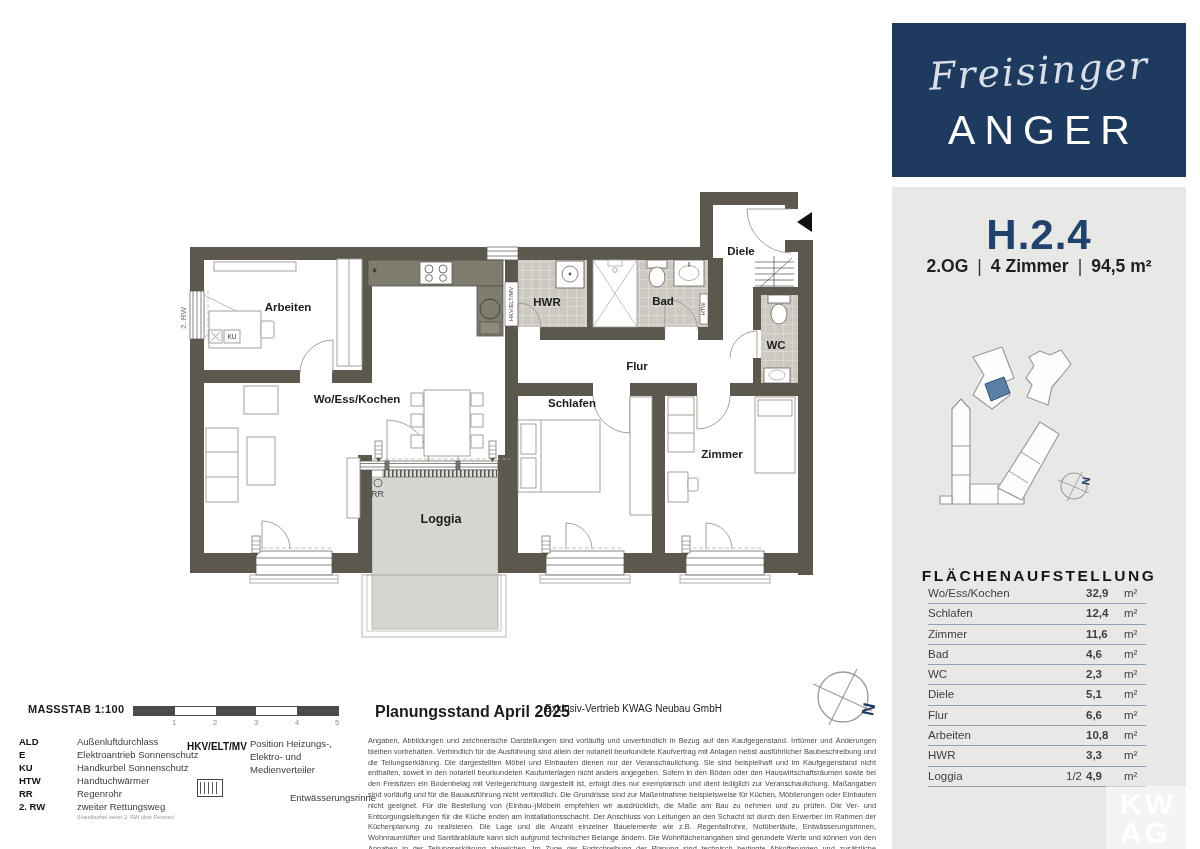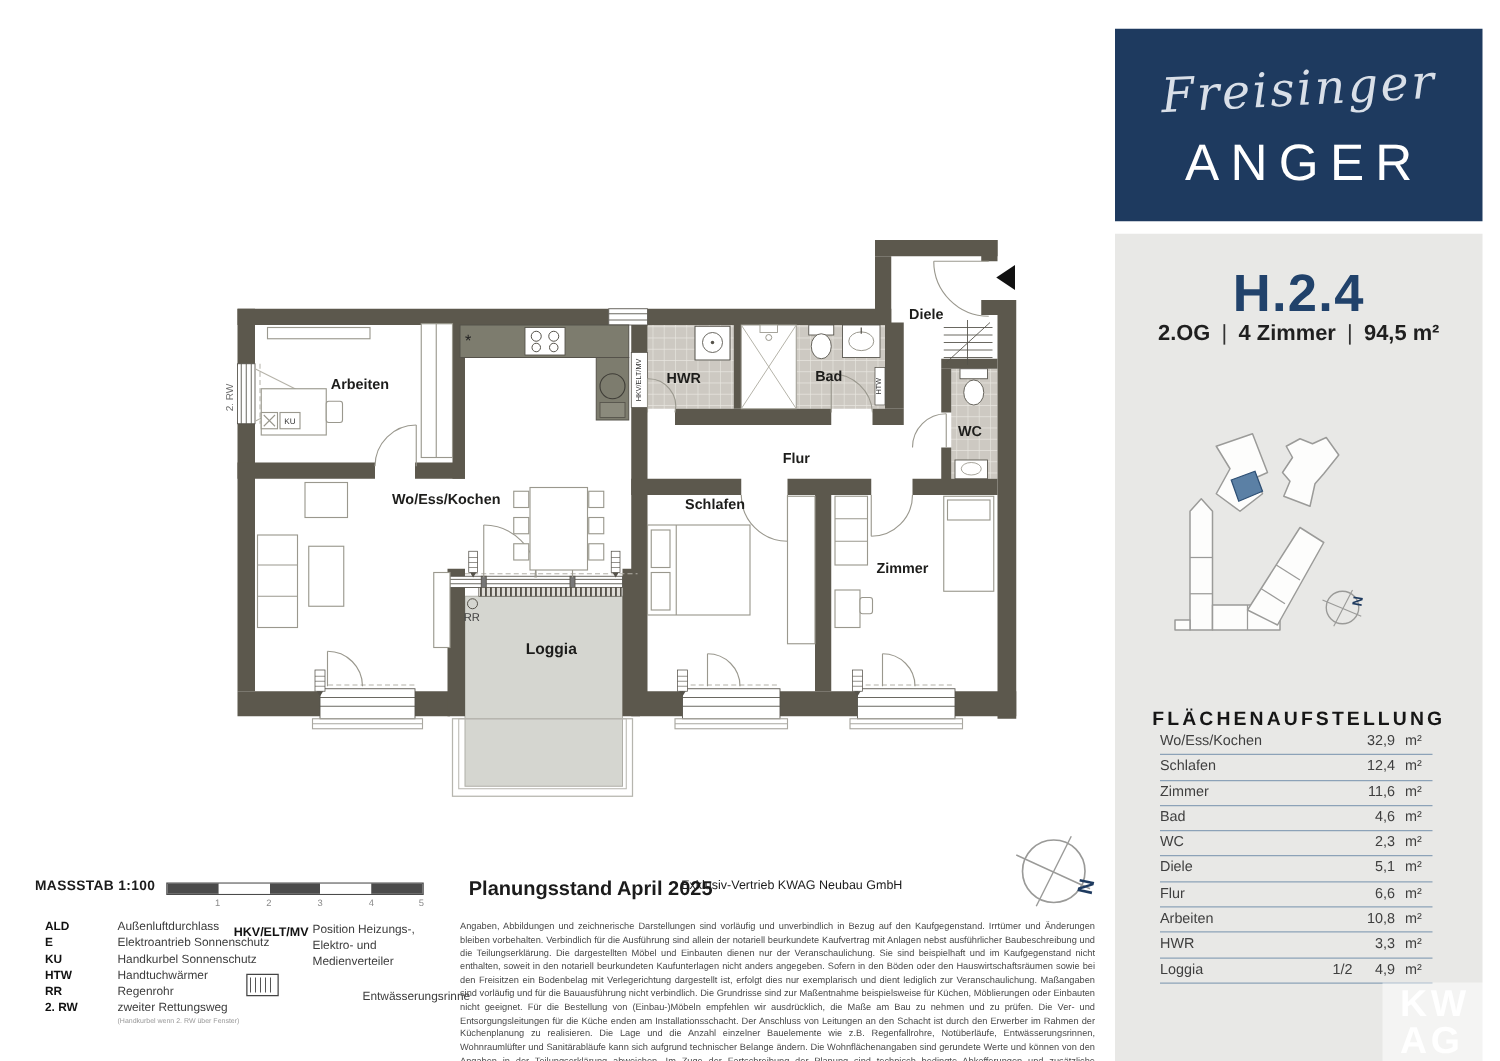--- a/index.html
+++ b/index.html
@@ -19,35 +19,35 @@
   #unit-sub{left:0;top:69px;width:294px;text-align:center;font-size:17.5px;font-weight:bold;color:#1f1f1f;}
   #unit-sub .pipe{margin:0 9px;font-weight:normal;color:#333;}
   #siteplan{left:24px;top:132px;}
   #flaechen-title{left:0;top:380px;width:294px;text-align:center;font-size:15.5px;font-weight:bold;
      color:#161616;letter-spacing:2.5px;}
   #area-table{left:36px;top:397px;width:218px;}
   .arow{display:flex;align-items:baseline;height:20.3px;border-bottom:1px solid #8ca2b8;
      font-size:11.5px;color:#3f3f3f;padding-top:3px;box-sizing:border-box;}
   .arow .lab{flex:1;}
   .arow .frac{width:30px;text-align:right;margin-right:4px;}
-  .arow .val{width:30px;text-align:right;}
+  .arow .val{width:30px;text-align:left;font-weight:bold;}
   .arow .unit{width:22px;text-align:left;margin-left:8px;}
   
   #watermark{left:1106px;top:786px;width:94px;height:63px;background:rgba(255,255,255,0.5);
      overflow:hidden;color:rgba(255,255,255,0.95);font-weight:bold;font-size:30px;
      letter-spacing:3px;line-height:29px;padding:3px 0 0 14px;box-sizing:border-box;}
   
   #massstab{left:28px;top:703px;font-size:11px;font-weight:bold;color:#1b1b1b;letter-spacing:.3px;}
   #scalebar{left:133px;top:706px;width:204px;height:8px;border:1px solid #4b4b4b;display:flex;box-sizing:content-box;}
   #scalebar span{height:8px;}
   .sb-d{background:#4b4b4b;width:40.8px;}
   .sb-w{background:#ffffff;width:40.8px;}
   #scaleticks{left:133px;top:718px;width:206px;height:10px;font-size:7.5px;color:#8a8a8a;}
   #scaleticks span{position:absolute;top:0;width:12px;text-align:center;}
-  #legend-items{left:36px;top:735px;font-size:9.5px;color:#3c3c3c;}
+  #legend-items{left:19px;top:735px;font-size:9.5px;color:#3c3c3c;}
   .litem{display:flex;line-height:13px;}
   .litem .ab{width:58px;font-weight:bold;color:#111;}
   #legend-note{margin-left:58px;font-size:5.6px;color:#999;line-height:8px;}
   #hkv-abbr{left:187px;top:741px;font-size:10px;font-weight:bold;color:#111;}
   #hkv-desc{left:250px;top:737px;font-size:9.5px;color:#3c3c3c;line-height:13px;}
   #drain-icon{left:197px;top:779px;width:26px;height:18px;border:1px solid #444;background:#fff;
      box-sizing:border-box;padding:2px;}
   #drain-icon div{width:100%;height:100%;
      background:repeating-linear-gradient(90deg,#555 0px,#555 1px,#fff 1px,#fff 4px);}
   #drain-label{left:250px;top:792px;font-size:9.5px;color:#3c3c3c;margin-left:40px;}

